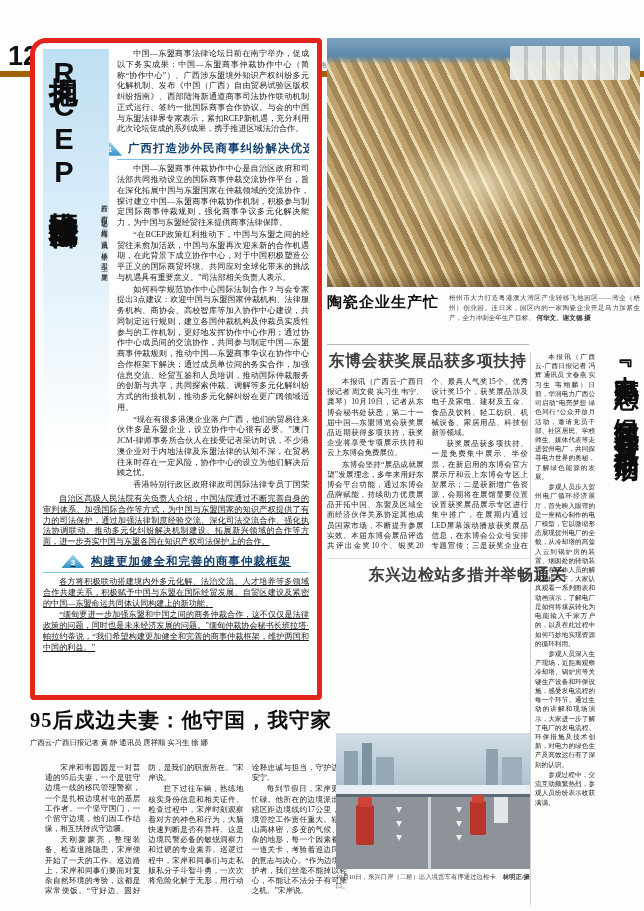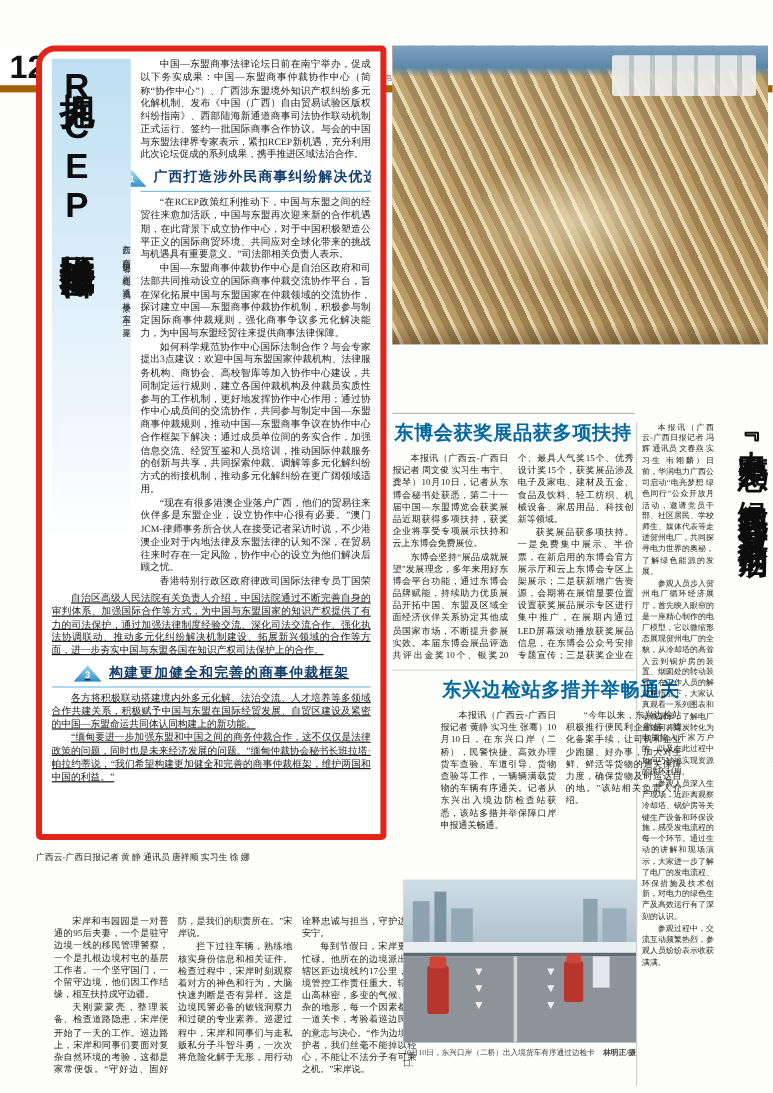--- a/index.html
+++ b/index.html
@@ -50,21 +50,21 @@
   
   .cap1{position:absolute;left:327px;top:293px;width:313px;display:flex;gap:10px;align-items:flex-start;}
   .cap1-title{flex:none;font-weight:900;font-size:15px;letter-spacing:1px;color:#111;}
   .cap1-text{flex:1;font-size:6.6px;line-height:1.55;color:#444;text-align:justify;}
   .cap1-credit{font-weight:700;color:#333;white-space:nowrap;}
   .rule-h1{position:absolute;left:327px;top:344px;width:202px;border-top:1px solid #b9b9b9;}
   .rule-v1{position:absolute;left:530px;top:352px;height:553px;border-left:1px solid #cfcfcf;}
   .rule-h2{position:absolute;left:327px;top:558px;width:202px;border-top:1px solid #dadada;}
   
   .artA{position:absolute;left:327px;top:351px;width:201px;height:204px;overflow:hidden;}
-  .artA .head,.artB .head{text-align:center;font-family:"Liberation Sans",sans-serif;font-weight:900;font-size:16px;letter-spacing:.5px;color:#0369a1;}
+  .artA .head,.artB .head{text-align:center;font-family:"Liberation Sans",sans-serif;font-weight:900;font-size:16px;letter-spacing:.5px;color:#404040;}
   .artA .cols{margin-top:5px;height:178px;column-count:2;column-gap:8px;font-size:7.5px;line-height:1.36;text-align:justify;overflow:hidden;}
   
   .artB{position:absolute;left:327px;top:565px;width:201px;height:165px;overflow:hidden;margin-left:40px;}
   .artB .cols{margin-top:5px;height:136px;column-count:2;column-gap:8px;font-size:7.5px;line-height:1.36;text-align:justify;overflow:hidden;}
   
   .artC{position:absolute;left:535px;top:352px;width:105px;height:553px;display:flex;overflow:hidden;}
   .artC .c-body{width:60px;flex:none;font-size:6.6px;line-height:1.4;text-align:justify;overflow:hidden;}
   .artC .c-head{flex:1;writing-mode:vertical-rl;text-orientation:upright;margin-left:5px;
        font-family:"Liberation Sans",sans-serif;font-weight:900;font-size:25px;line-height:1.05;letter-spacing:3px;color:#0d0d0d;}
   .artD{position:absolute;left:30px;top:706px;width:500px;height:200px;}
@@ -105,22 +105,22 @@
         <div class="lead-headline">拥抱RCEP推进区域法治合作</div>
         <div class="lead-byline">广西云-广西日报记者 周红梅 通讯员 林小康 实习生 庞琴</div>
       </div>
       <div class="lead-col">
         <p class="para">中国—东盟商事法律论坛日前在南宁举办，促成以下务实成果：中国—东盟商事仲裁协作中心（简称“协作中心”）、广西涉东盟境外知识产权纠纷多元化解机制、发布《中国（广西）自由贸易试验区版权纠纷指南》、西部陆海新通道商事司法协作联动机制正式运行、签约一批国际商事合作协议。与会的中国与东盟法律界专家表示，紧扣RCEP新机遇，充分利用此次论坛促成的系列成果，携手推进区域法治合作。</p>
         <div class="sec-head">
           <span class="tri">1</span>
           <span class="sec-title">广西打造涉外民商事纠纷解决优选地</span>
         </div>
         <div>
+            <p class="para">中国—东盟商事仲裁协作中心是自治区政府和司法部共同推动设立的国际商事仲裁交流协作平台，旨在深化拓展中国与东盟国家在仲裁领域的交流协作，探讨建立中国—东盟商事仲裁协作机制，积极参与制定国际商事仲裁规则，强化商事争议多元化解决能力，为中国与东盟经贸往来提供商事法律保障。</p>
             <p class="para">“在RCEP政策红利推动下，中国与东盟之间的经贸往来愈加活跃，中国与东盟再次迎来新的合作机遇期，在此背景下成立协作中心，对于中国积极塑造公平正义的国际商贸环境、共同应对全球化带来的挑战与机遇具有重要意义。”司法部相关负责人表示。</p>
-            <p class="para">中国—东盟商事仲裁协作中心是自治区政府和司法部共同推动设立的国际商事仲裁交流协作平台，旨在深化拓展中国与东盟国家在仲裁领域的交流协作，探讨建立中国—东盟商事仲裁协作机制，积极参与制定国际商事仲裁规则，强化商事争议多元化解决能力，为中国与东盟经贸往来提供商事法律保障。</p>
             <p class="para">如何科学规范协作中心国际法制合作？与会专家提出3点建议：欢迎中国与东盟国家仲裁机构、法律服务机构、商协会、高校智库等加入协作中心建设，共同制定运行规则，建立各国仲裁机构及仲裁员实质性参与的工作机制，更好地发挥协作中心作用；通过协作中心成员间的交流协作，共同参与制定中国—东盟商事仲裁规则，推动中国—东盟商事争议在协作中心合作框架下解决；通过成员单位间的务实合作，加强信息交流、经贸互鉴和人员培训，推动国际仲裁服务的创新与共享，共同探索仲裁、调解等多元化解纠纷方式的衔接机制，推动多元化解纠纷在更广阔领域适用。</p>
             <p class="para">“现在有很多港澳企业落户广西，他们的贸易往来伙伴多是东盟企业，设立协作中心很有必要。”澳门JCM-律师事务所合伙人在接受记者采访时说，不少港澳企业对于内地法律及东盟法律的认知不深，在贸易往来时存在一定风险，协作中心的设立为他们解决后顾之忧。</p>
             <p class="para">香港特别行政区政府律政司国际法律专员丁国荣告诉记者，他们此行来南宁参加论坛，与广西相关部门探讨了如何更好发挥香港普通法的制度优势，加强与广西在涉外法律服务方面的交流合作，推动“一带一路”高质量发展，以及如何用好香港的国际联系和国际专业基础，助力广西建设面向东盟的国际大通道，进一步提升涉外法治水平。</p>
           </div>
 
       </div>
     </div>
     <div class="lead-wide">
       <div>
           <p class="para">自治区高级人民法院有关负责人介绍，中国法院通过不断完善自身的审判体系、加强国际合作等方式，为中国与东盟国家的知识产权提供了有力的司法保护，通过加强法律制度经验交流、深化司法交流合作、强化执法协调联动、推动多元化纠纷解决机制建设、拓展新兴领域的合作等方面，进一步夯实中国与东盟各国在知识产权司法保护上的合作。</p>
@@ -135,52 +135,56 @@
         </div>
     </div>
   </div>
 
   <div class="photo1">
     <div class="ph1-band"></div>
     <div class="ph1-kiln"></div>
     <div class="ph1-glow"></div>
     <div class="ph1-edge"></div>
   </div>
+  <div class="cap1">
+    <span class="cap1-title">陶瓷企业生产忙</span>
+    <span class="cap1-text">
+      <span>梧州市大力打造粤港澳大湾区产业转移飞地园区——湾企（梧州）创业园。连日来，园区内的一家陶瓷企业开足马力加紧生产，全力冲刺全年生产目标。</span>
+      <span class="cap1-credit">何华文、谢文德 摄</span>
+    </span>
+  </div>
   <div class="rule-h1"></div>
   <div class="rule-v1"></div>
   <div class="rule-h2"></div>
 
   <div class="artA">
     <div class="head">东博会获奖展品获多项扶持</div>
     <div class="cols">
         <p class="para">本报讯（广西云-广西日报记者 周文俊 实习生 韦宁、龚琴）10月10日，记者从东博会秘书处获悉，第二十一届中国—东盟博览会获奖展品近期获得多项扶持，获奖企业将享受专项展示扶持和云上东博会免费展位。</p>
         <p class="para">东博会坚持“展品成就展望”发展理念，多年来用好东博会平台功能，通过东博会品牌赋能，持续助力优质展品开拓中国、东盟及区域全面经济伙伴关系协定其他成员国家市场，不断提升参展实效。本届东博会展品评选共评出金奖10个、银奖20个、最具人气奖15个、优秀设计奖15个，获奖展品涉及电子及家电、建材及五金、食品及饮料、轻工纺织、机械设备、家居用品、科技创新等领域。</p>
         <p class="para">获奖展品获多项扶持。一是免费集中展示、半价票，在新启用的东博会官方展示厅和云上东博会专区上架展示；二是获新增广告资源，会期将在展馆显要位置设置获奖展品展示专区进行集中推广，在展期内通过LED屏幕滚动播放获奖展品信息，在东博会公众号安排专题宣传；三是获奖企业在第二十二届东博会布展时将获得一定展位费减免。</p>
       </div>
   </div>
 
   <div class="artB">
     <div class="head">东兴边检站多措并举畅通关</div>
-    <div class="cols">
-        <p class="para">本报讯（广西云-广西日报记者 黄静 实习生 张骞）10月10日，在东兴口岸（二桥），民警快捷、高效办理货车查验、车道引导、货物查验等工作，一辆辆满载货物的车辆有序通关。记者从东兴出入境边防检查站获悉，该站多措并举保障口岸申报通关畅通。</p>
-        <p class="para">“今年以来，东兴边检站积极推行便民利企举措，简化备案手续，让司机和企业少跑腿、好办事，加大对生鲜、鲜活等货物的通关保障力度，确保货物及时运达目的地。”该站相关负责人介绍。</p>
-      </div>
   </div>
 
   <div class="artC">
     <div class="c-body">
         <p class="para">本报讯（广西云-广西日报记者 冯辉 通讯员 文春燕 实习生 韦翊麟）日前，华润电力广西公司启动“电亮梦想 绿色同行”公众开放月活动，邀请党员干部、社区居民、学校师生、媒体代表等走进贺州电厂，共同探寻电力世界的奥秘，了解绿色能源的发展。</p>
         <p class="para">参观人员步入贺州电厂循环经济展厅，首先映入眼帘的是一座精心制作的电厂模型，它以微缩形态展现贺州电厂的全貌，从冷却塔的高耸入云到锅炉房的装置、烟囱处的转动装置。在工作人员的解说和指引下，大家认真观看一系列图表和动画演示，了解电厂是如何将煤炭转化为电能输入千家万户的，以及在此过程中如何巧妙地实现资源的循环利用。</p>
         <p class="para">参观人员深入生产现场，近距离观察冷却塔、锅炉房等关键生产设备和环保设施，感受发电流程的每一个环节。通过生动的讲解和现场演示，大家进一步了解了电厂的发电流程、环保措施及技术创新，对电力的绿色生产及高效运行有了深刻的认识。</p>
         <p class="para">参观过程中，交流互动频繁热烈，参观人员纷纷表示收获满满。</p>
       </div>
     <div class="c-head">『电亮梦想 绿色同行』公众开放月活动启动</div>
   </div>
 
   <div class="artD">
+    <div class="d-head">95后戍边夫妻：他守国，我守家</div>
     <div class="d-byline">广西云-广西日报记者 黄 静 通讯员 唐祥顺 实习生 徐 娜</div>
     <div class="d-cols">
         <p class="para">宋岸和韦园园是一对普通的95后夫妻，一个是驻守边境一线的移民管理警察，一个是扎根边境村屯的基层工作者。一个坚守国门，一个留守边境，他们因工作结缘，相互扶持戍守边疆。</p>
         <p class="para">天刚蒙蒙亮，整理装备、检查道路隐患，宋岸便开始了一天的工作。巡边路上，宋岸和同事们要面对复杂自然环境的考验，这都是家常便饭。“守好边、固好防，是我们的职责所在。”宋岸说。</p>
         <p class="para">拦下过往车辆，熟练地核实身份信息和相关证件。检查过程中，宋岸时刻观察着对方的神色和行为，大脑快速判断是否有异样。这是边境民警必备的敏锐洞察力和过硬的专业素养。巡逻过程中，宋岸和同事们与走私贩私分子斗智斗勇，一次次将危险化解于无形，用行动诠释忠诚与担当，守护边境安宁。</p>
         <p class="para">每到节假日，宋岸更为忙碌。他所在的边境派出所辖区距边境线约17公里，边境管控工作责任重大。辖区山高林密，多变的气候、复杂的地形，每一个因素都像一道关卡，考验着巡边民警的意志与决心。“作为边境守护者，我们丝毫不能掉以轻心，不能让不法分子有可乘之机。”宋岸说。</p>
       </div>
 
     <div class="photo2">
       <svg width="194" height="136" viewBox="0 0 194 136">

